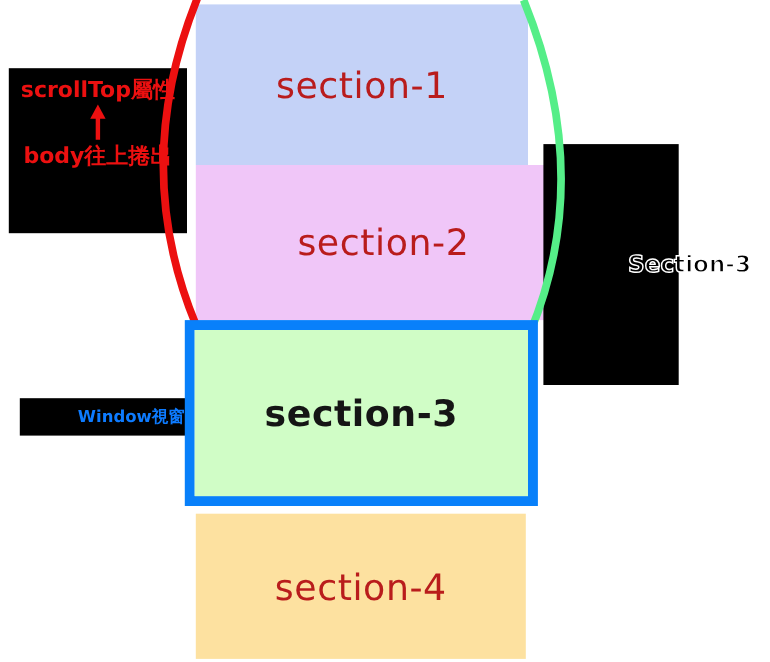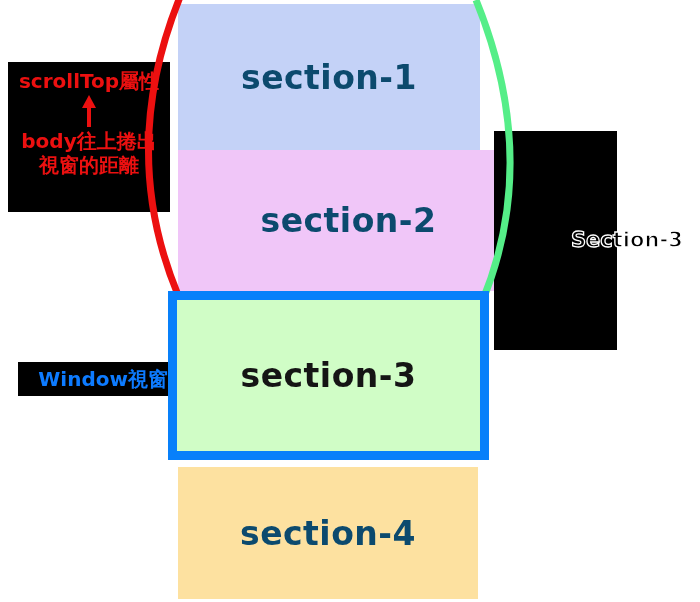--- a/index.html
+++ b/index.html
@@ -9,21 +9,21 @@
     font-family: "DejaVu Sans", "Liberation Sans", sans-serif;
     position: relative;
     overflow: hidden;
   }
   .canvas { position: absolute; inset: 0; }
 
   
   .section {
     position: absolute;
     display: flex; align-items: center; justify-content: center;
-    font-size: 33px; font-weight: bold; color: #0c4a6e;
+    font-size: 33px; font-weight: normal; color: #b91c1c;
     letter-spacing: 0.5px;
   }
   .s1 { left: 178px; top: 4px;   width: 302px; height: 146px; background: #c4d2f7; }
   .s2 { left: 178px; top: 150px; width: 341px; height: 141px; background: #f0c6f8; }
   .s4 { left: 178px; top: 467px; width: 300px; height: 132px; background: #fde1a0; }
 
   
   .window-box {
     position: absolute; left: 168px; top: 291px;
     width: 321px; height: 169px;
@@ -68,21 +68,21 @@
   
   .window-label-bar {
     position: absolute; left: 18px; top: 362px;
     width: 154px; height: 34px;
     background: #000000;
     display: flex; align-items: center; justify-content: flex-end;
     padding-right: 4px; box-sizing: border-box;
     z-index: 5;
   }
   .window-label-bar span {
-    color: #0d7bff; font-size: 20px; font-weight: bold; white-space: nowrap;
+    color: #0d7bff; font-size: 15px; font-weight: bold; white-space: nowrap;
   }
 
   
   .curves {
     position: absolute; left: 0; top: 0; width: 700px; height: 602px;
     z-index: 4; pointer-events: none;
   }
 </style>
 </head>
 <body>
@@ -103,21 +103,20 @@
 
   <div class="black-box left-callout">
     <div class="red-line">scrollTop屬性</div>
     <div class="arrow-wrap">
       <svg width="22" height="34" viewBox="0 0 22 34">
         <line x1="11" y1="33" x2="11" y2="11" stroke="#ec1010" stroke-width="4"></line>
         <polygon points="11,1 4,14 18,14" fill="#ec1010"></polygon>
       </svg>
     </div>
     <div class="red-line">body往上捲出</div>
-    <div class="red-line">視窗的距離</div>
   </div>
 
   <svg class="curves" viewBox="0 0 700 602">
     <path d="M 180 -3 Q 118 150 178 295" fill="none" stroke="#ec1010" stroke-width="7"></path>
     <path d="M 476 0 Q 541 160 482 302" fill="none" stroke="#55ee88" stroke-width="7"></path>
   </svg>
 
   <div class="window-box">
     <div class="s3">
       <span>section-3</span>

